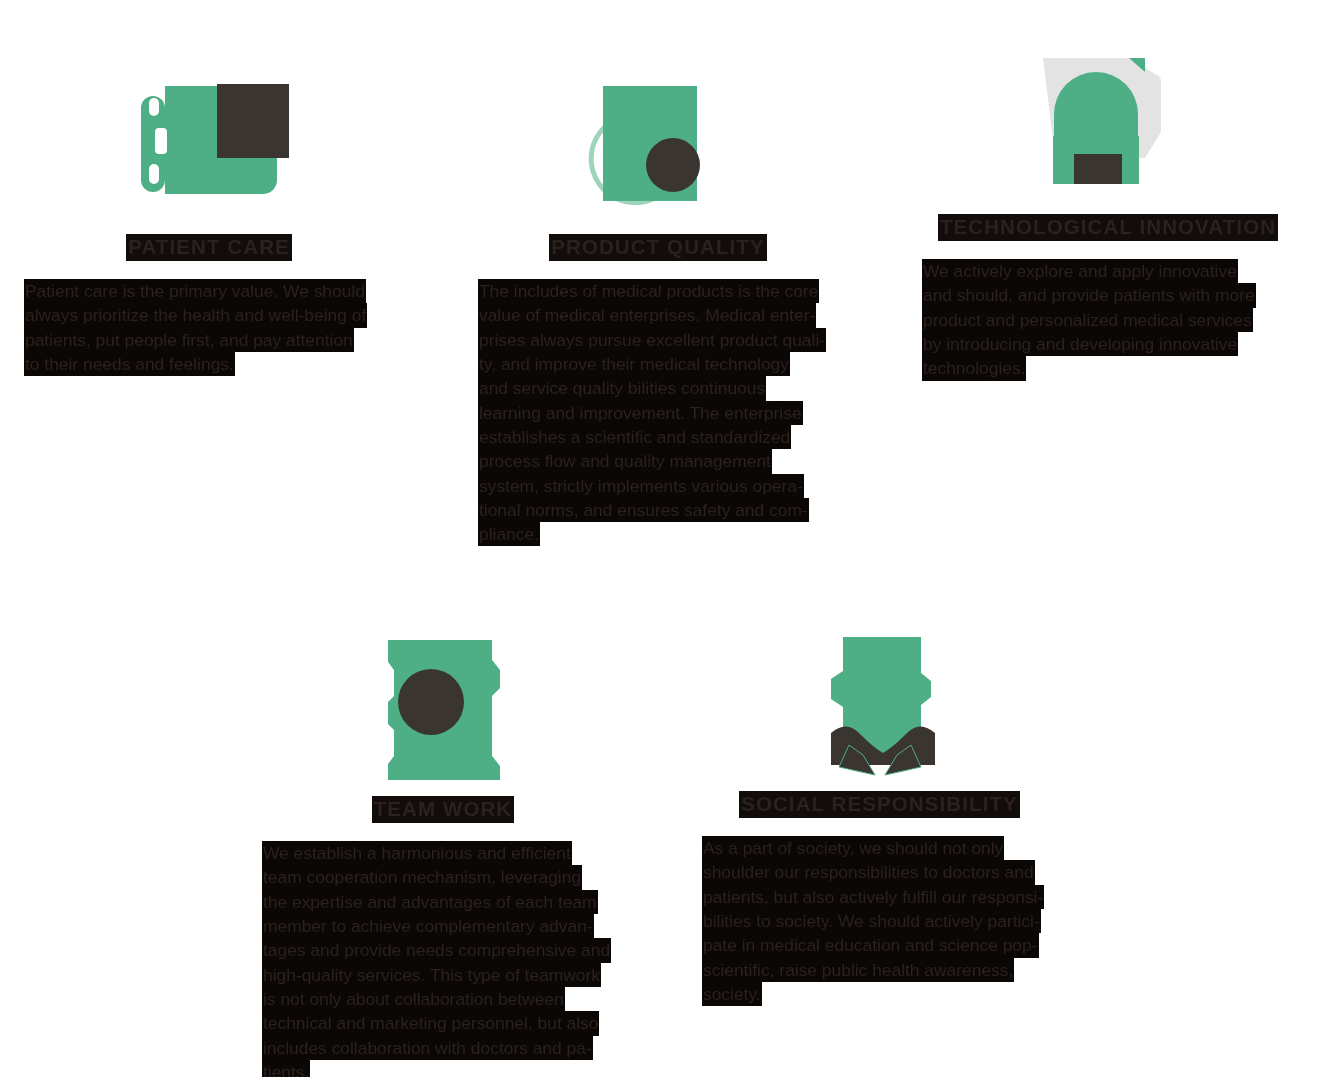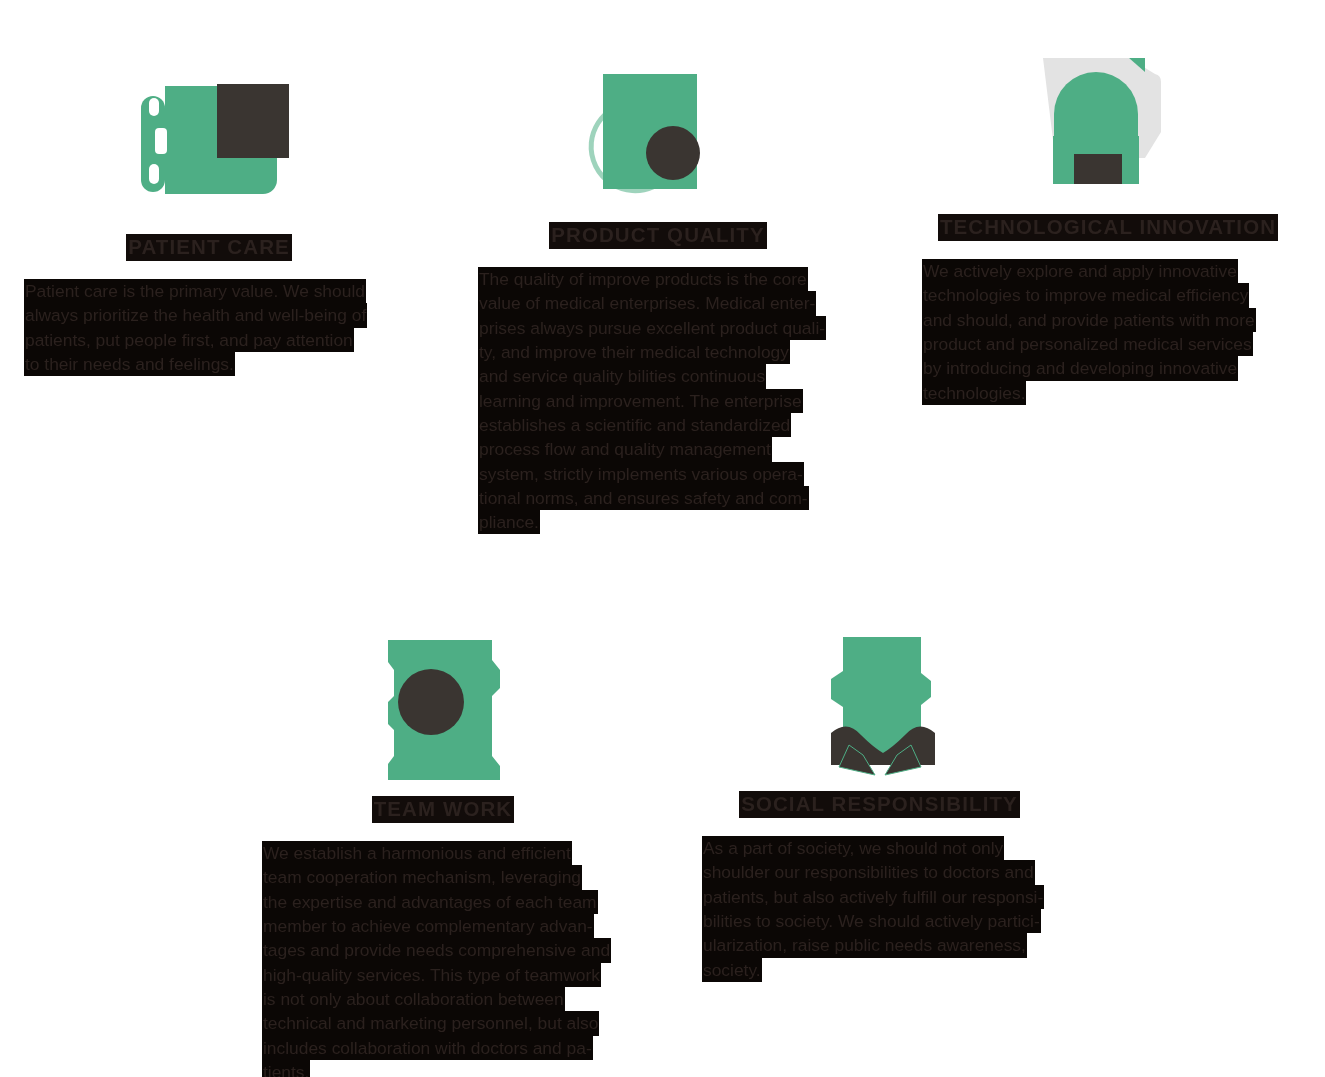--- a/index.html
+++ b/index.html
@@ -66,21 +66,21 @@
   .panel-body .ln {
     display: block;
     background: #0b0705;
     width: fit-content;
     padding: 0 1px;
     white-space: nowrap;
   }
 
   
   #panel-patient-care       { left: 24px;   top: 68px;  width: 370px; }
-  #panel-product-quality    { left: 478px;  top: 56px;  width: 360px; }
+  #panel-product-quality    { left: 478px;  top: 68px;  width: 360px; }
   #panel-tech-innovation    { left: 922px;  top: 48px;  width: 372px; }
   
   #panel-team-work          { left: 262px;  top: 630px; width: 362px; }
   #panel-social-responsibility { left: 702px; top: 625px; width: 355px; }
 </style>
 </head>
 <body>
 
 <div class="canvas">
 
@@ -111,21 +111,21 @@
       <svg class="icon-svg" width="150" height="140" viewBox="0 0 150 140">
         <path d="M92 72 a44 44 0 1 1 -1 -2" fill="none" stroke="#4EAE85" stroke-width="5" opacity="0.55"></path>
         <rect x="20" y="18" width="94" height="115" fill="#4EAE85"></rect>
         <circle cx="90" cy="97" r="27" fill="#3A3531"></circle>
       </svg>
     </div>
     <div class="title-row">
       <span class="panel-title">PRODUCT QUALITY</span>
     </div>
     <div class="panel-body">
-      <span class="ln">The quality of improve products is the core</span>
+      <span class="ln">The includes of medical products is the core</span>
       <span class="ln">value of medical enterprises. Medical enter-</span>
       <span class="ln">prises always pursue excellent product quali-</span>
       <span class="ln">ty, and improve their medical technology</span>
       <span class="ln">and service quality bilities continuous</span>
       <span class="ln">learning and improvement. The enterprise</span>
       <span class="ln">establishes a scientific and standardized</span>
       <span class="ln">process flow and quality management</span>
       <span class="ln">system, strictly implements various opera-</span>
       <span class="ln">tional norms, and ensures safety and com-</span>
       <span class="ln">pliance.</span>
@@ -140,21 +140,20 @@
         <path d="M20 88 h86 v48 h-86 z" fill="#4EAE85"></path>
         <path d="M63 24 a42 42 0 0 1 42 42 v34 h-84 v-34 a42 42 0 0 1 42 -42 z" fill="#4EAE85"></path>
         <rect x="41" y="106" width="48" height="30" fill="#3A3531"></rect>
       </svg>
     </div>
     <div class="title-row">
       <span class="panel-title">TECHNOLOGICAL INNOVATION</span>
     </div>
     <div class="panel-body">
       <span class="ln">We actively explore and apply innovative</span>
-      <span class="ln">technologies to improve medical efficiency</span>
       <span class="ln">and should, and provide patients with more</span>
       <span class="ln">product and personalized medical services</span>
       <span class="ln">by introducing and developing innovative</span>
       <span class="ln">technologies.</span>
     </div>
   </div>
 
   <div class="panel" id="panel-team-work">
     <div class="icon-wrap">
       <svg class="icon-svg" width="150" height="160" viewBox="0 0 150 160">
@@ -189,18 +188,19 @@
       </svg>
     </div>
     <div class="title-row">
       <span class="panel-title">SOCIAL RESPONSIBILITY</span>
     </div>
     <div class="panel-body">
       <span class="ln">As a part of society, we should not only</span>
       <span class="ln">shoulder our responsibilities to doctors and</span>
       <span class="ln">patients, but also actively fulfill our responsi-</span>
       <span class="ln">bilities to society. We should actively partici-</span>
-      <span class="ln">ularization, raise public needs awareness,</span>
+      <span class="ln">pate in medical education and science pop-</span>
+      <span class="ln">scientific, raise public health awareness,</span>
       <span class="ln">society.</span>
     </div>
   </div>
 
 </div>
 
 </body></html>

